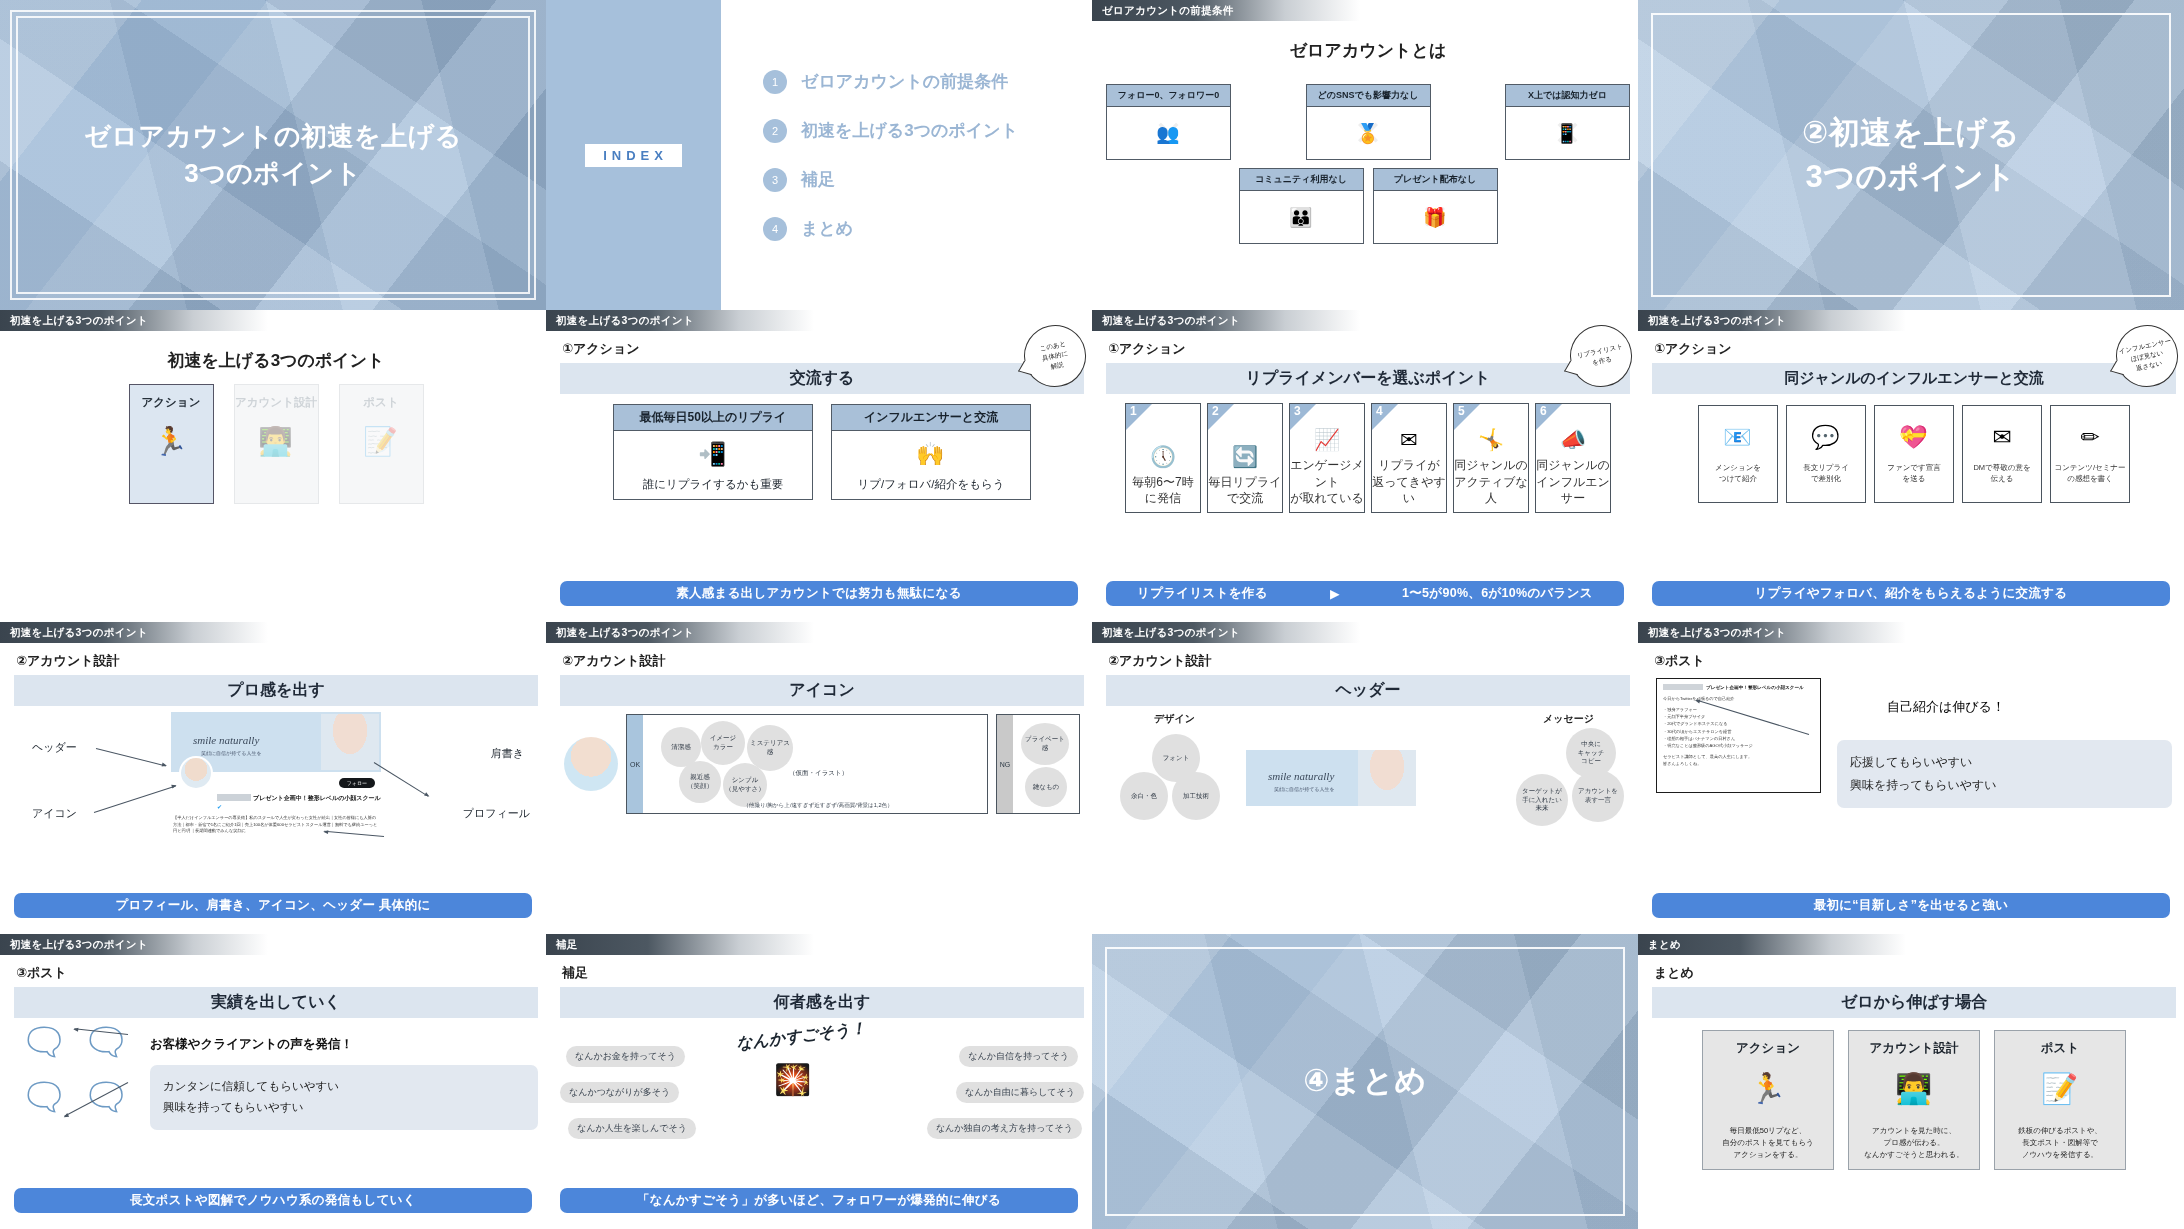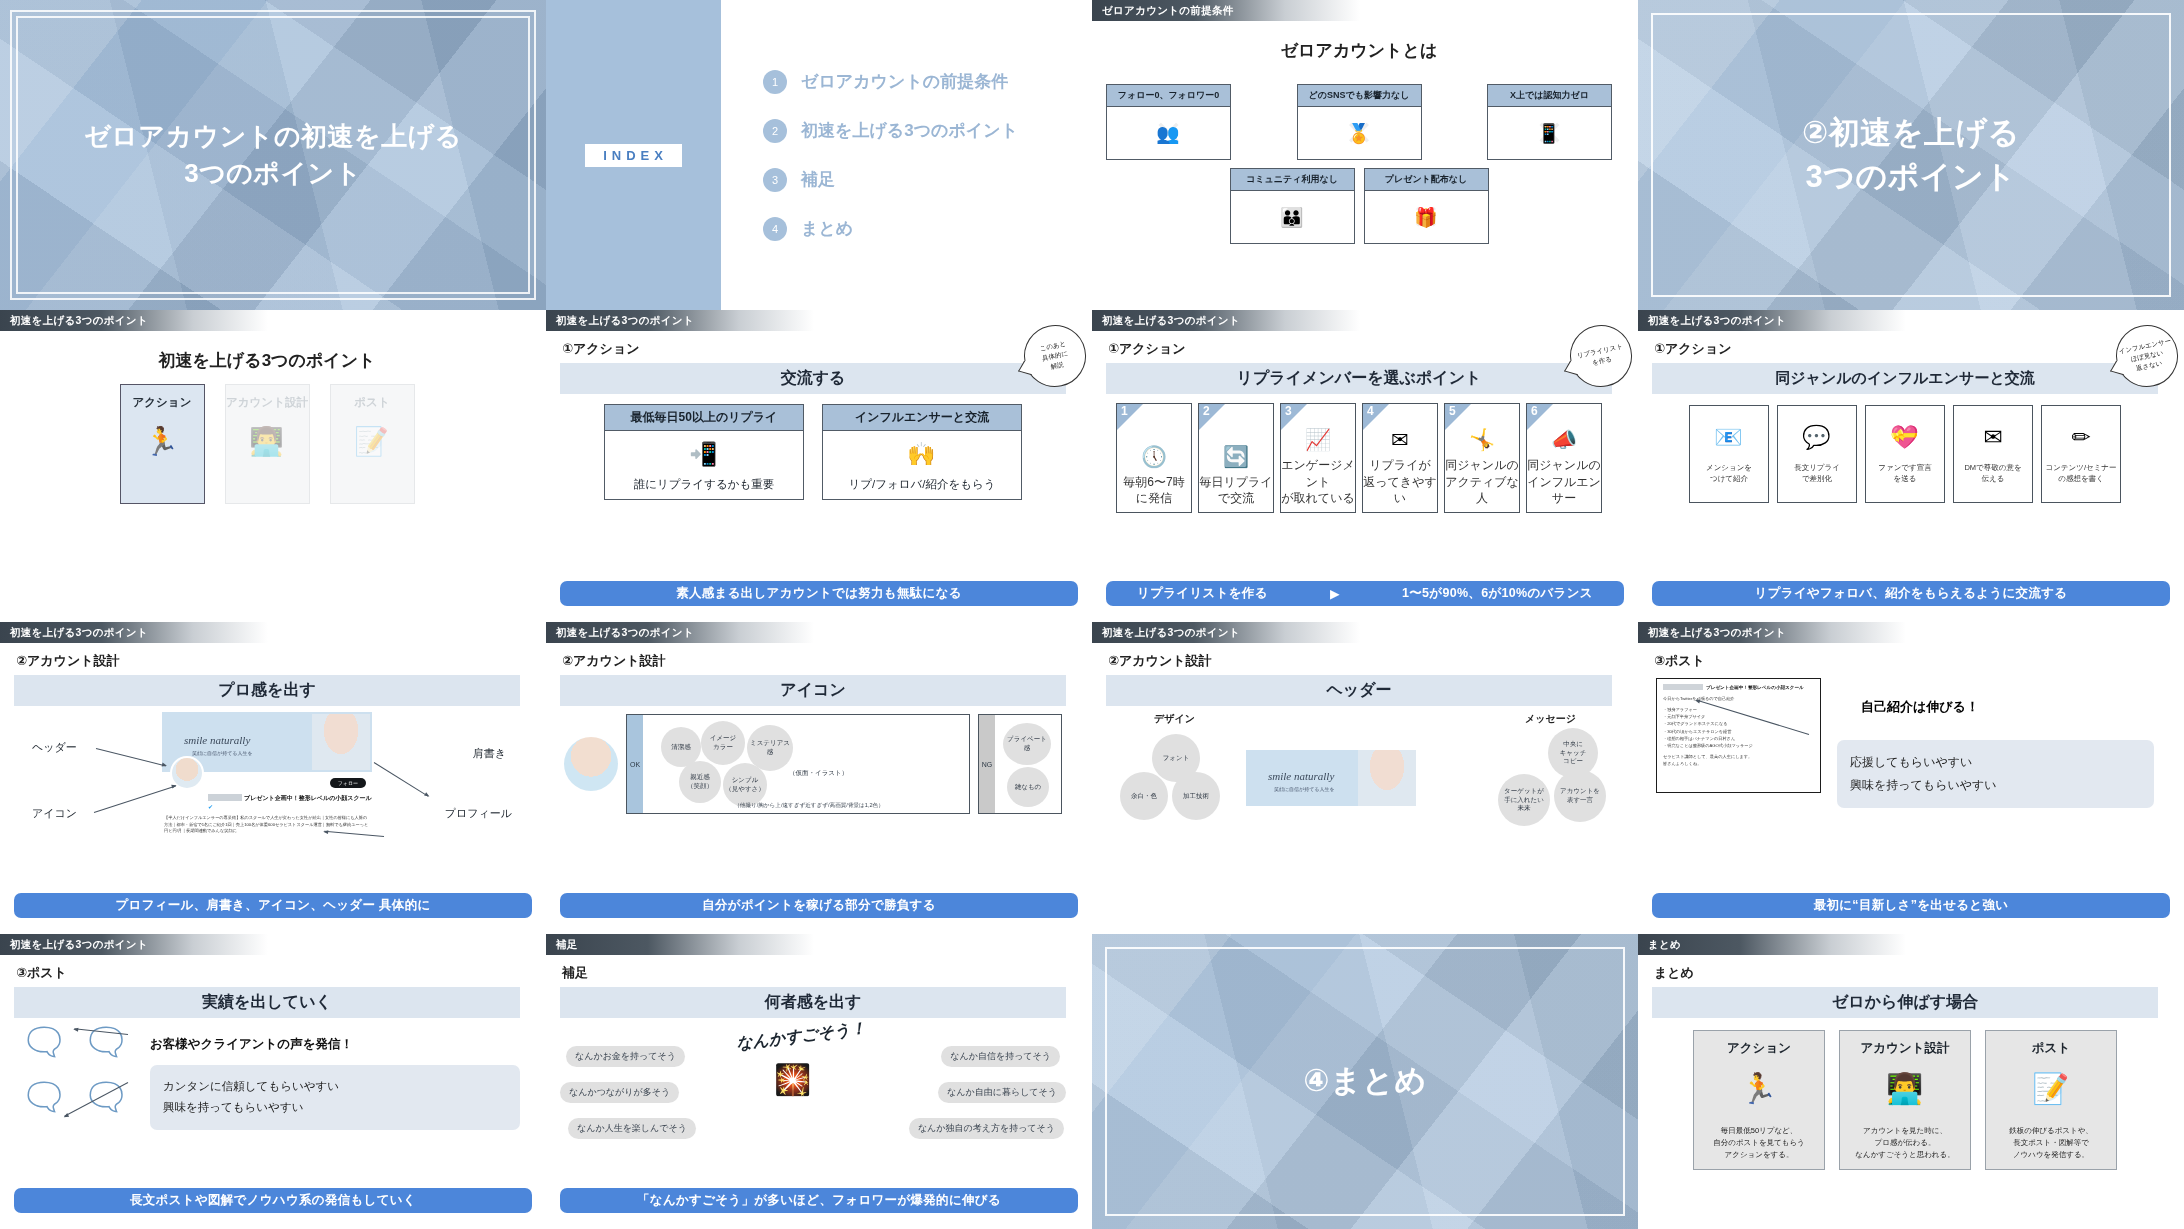--- a/index.html
+++ b/index.html
@@ -39,21 +39,21 @@
   .index-item { display:flex; align-items:center; gap:14px; }
   .idx-num { width:24px; height:24px; border-radius:50%; background:#a6c0db; color:#fff; font-size:11px;
      display:flex; align-items:center; justify-content:center; flex:0 0 auto; }
   .idx-label { font-size:17px; font-weight:bold; color:#9bb6d4; }
 
   
   .tag { position:relative; height:21px; width:268px;
      background:linear-gradient(to right,#3a444e 0%,#4d5862 38%,#c9ced3 72%,#ffffff 100%);
      display:flex; align-items:center; }
   .tag span { color:#fff; font-size:10.5px; font-weight:bold; padding-left:10px; letter-spacing:.3px; }
-  .body { padding:4px 26px 0 14px; position:relative; height:calc(100% - 21px); }
+  .body { padding:4px 8px 0 14px; position:relative; height:calc(100% - 21px); }
   .sub { font-size:13px; font-weight:bold; color:#222; margin:5px 0 5px 2px; }
   .bigtitle { font-size:17px; font-weight:bold; color:#222; text-align:center; margin:14px 0 6px; }
   .band { background:#dce5ef; height:31px; display:flex; align-items:center; justify-content:center;
      font-size:16px; font-weight:bold; color:#1f2937; }
   .footer-bar { position:absolute; left:14px; right:14px; bottom:16px; background:#4c86da; color:#fff;
      height:25px; display:flex; align-items:center; justify-content:center; font-size:12.5px; font-weight:bold; letter-spacing:.3px;border-radius:7px;}
   .footer-bar.split { justify-content:space-around; }
 
   
   .bubble { position:absolute; right:6px; top:-6px; width:62px; height:62px; border:1.4px solid #333; border-radius:50%;
@@ -476,21 +476,20 @@
         </div>
         <div class="ngbox">
           <div class="ngstrip">NG</div>
           <div style="position:relative;flex:1;">
             <div class="bub" style="left:8px;top:8px;width:48px;height:42px;white-space:pre-line">プライベート
 感</div>
             <div class="bub" style="left:12px;top:52px;width:42px;height:40px;white-space:pre-line">雑なもの</div>
           </div>
         </div>
       </div>
-      <div class="footer-bar">自分がポイントを稼げる部分で勝負する</div>
     </div>
   </div>
 
   <div class="slide">
     <div class="tag">
         <span>初速を上げる3つのポイント</span>
       </div>
     <div class="body">
       <div class="sub">②アカウント設計</div>
       <div class="band">ヘッダー</div>
@@ -537,21 +536,21 @@
             <div>・20代でグランドホステスになる</div>
             <div>・30代の頃からエステサロンを経営</div>
             <div>・理想の相手はバナナマンの日村さん</div>
             <div>・得意なことは整形級のAGO式小顔マッサージ</div>
             <div style="height:4px"></div>
             <div>セラピスト講師として、最高の人生にします。</div>
             <div>皆さんよろしくね。</div>
           </div>
         </div>
         <div style="position:relative;flex:1;">
-          <div style="font-size:13px;font-weight:bold;margin:20px 0 0 24px;">自己紹介は伸びる！</div>
+          <div style="font-size:13px;font-weight:normal;margin:20px 0 0 50px;">自己紹介は伸びる！</div>
           <div class="arrow" style="left:-28px;top:56px;width:118px;transform:rotate(197deg);"></div>
           <div class="calloutbox" style="margin-top:24px;">
             <div>応援してもらいやすい</div>
             <div>興味を持ってもらいやすい</div>
           </div>
         </div>
       </div>
       <div class="footer-bar">最初に“目新しさ”を出せると強い</div>
     </div>
   </div>

